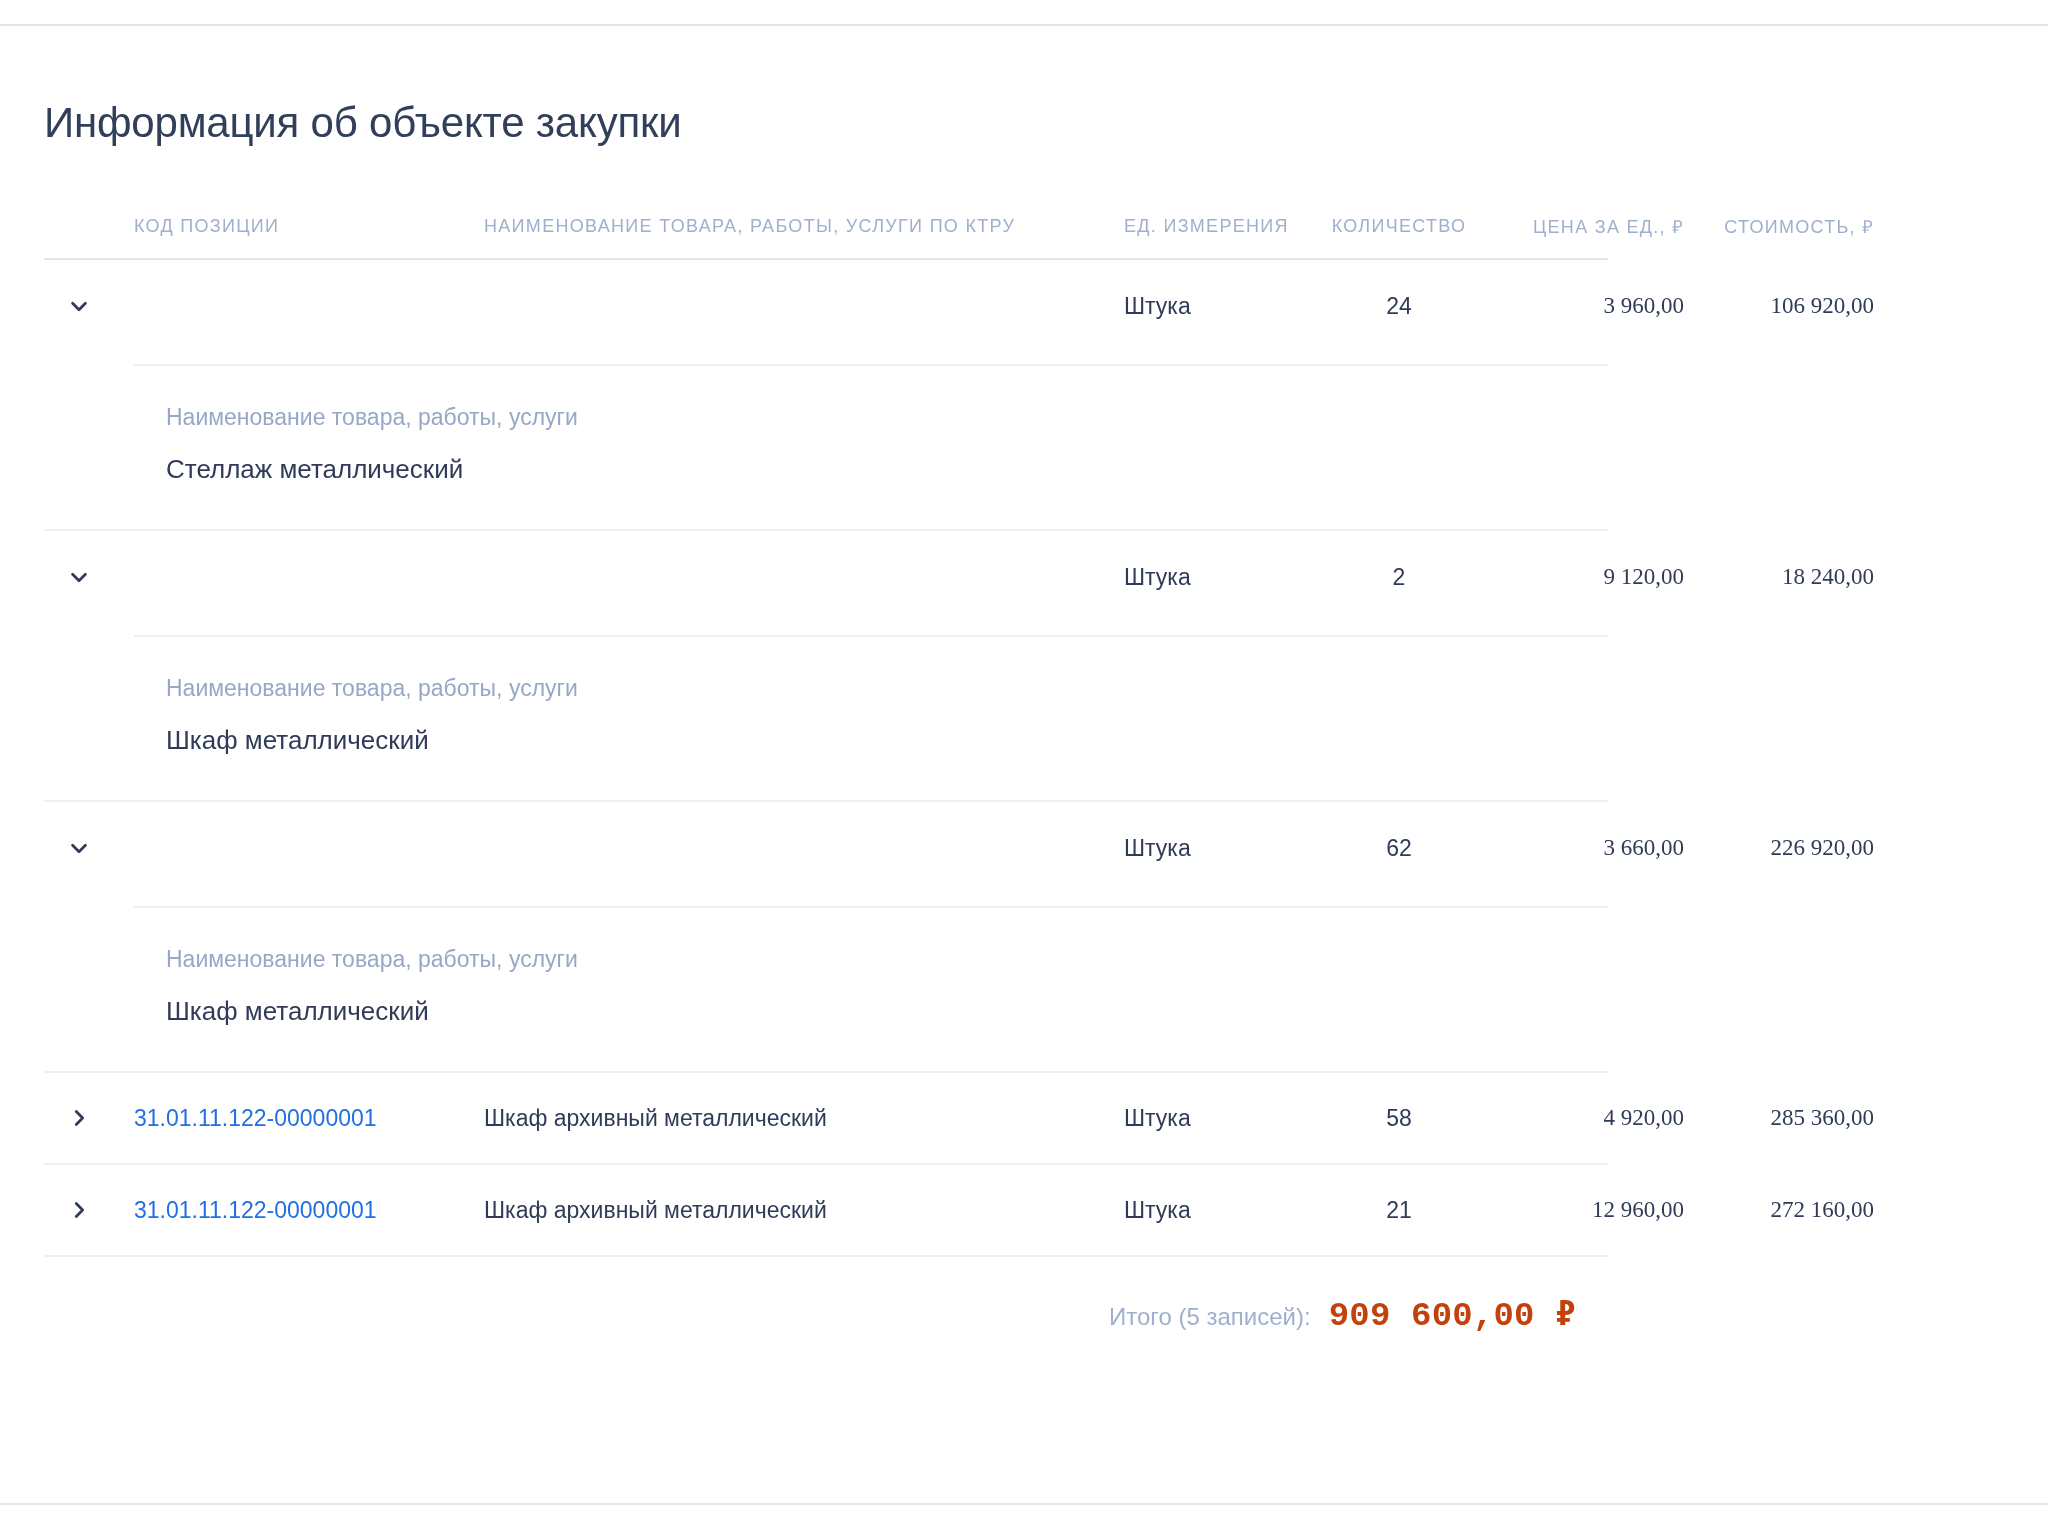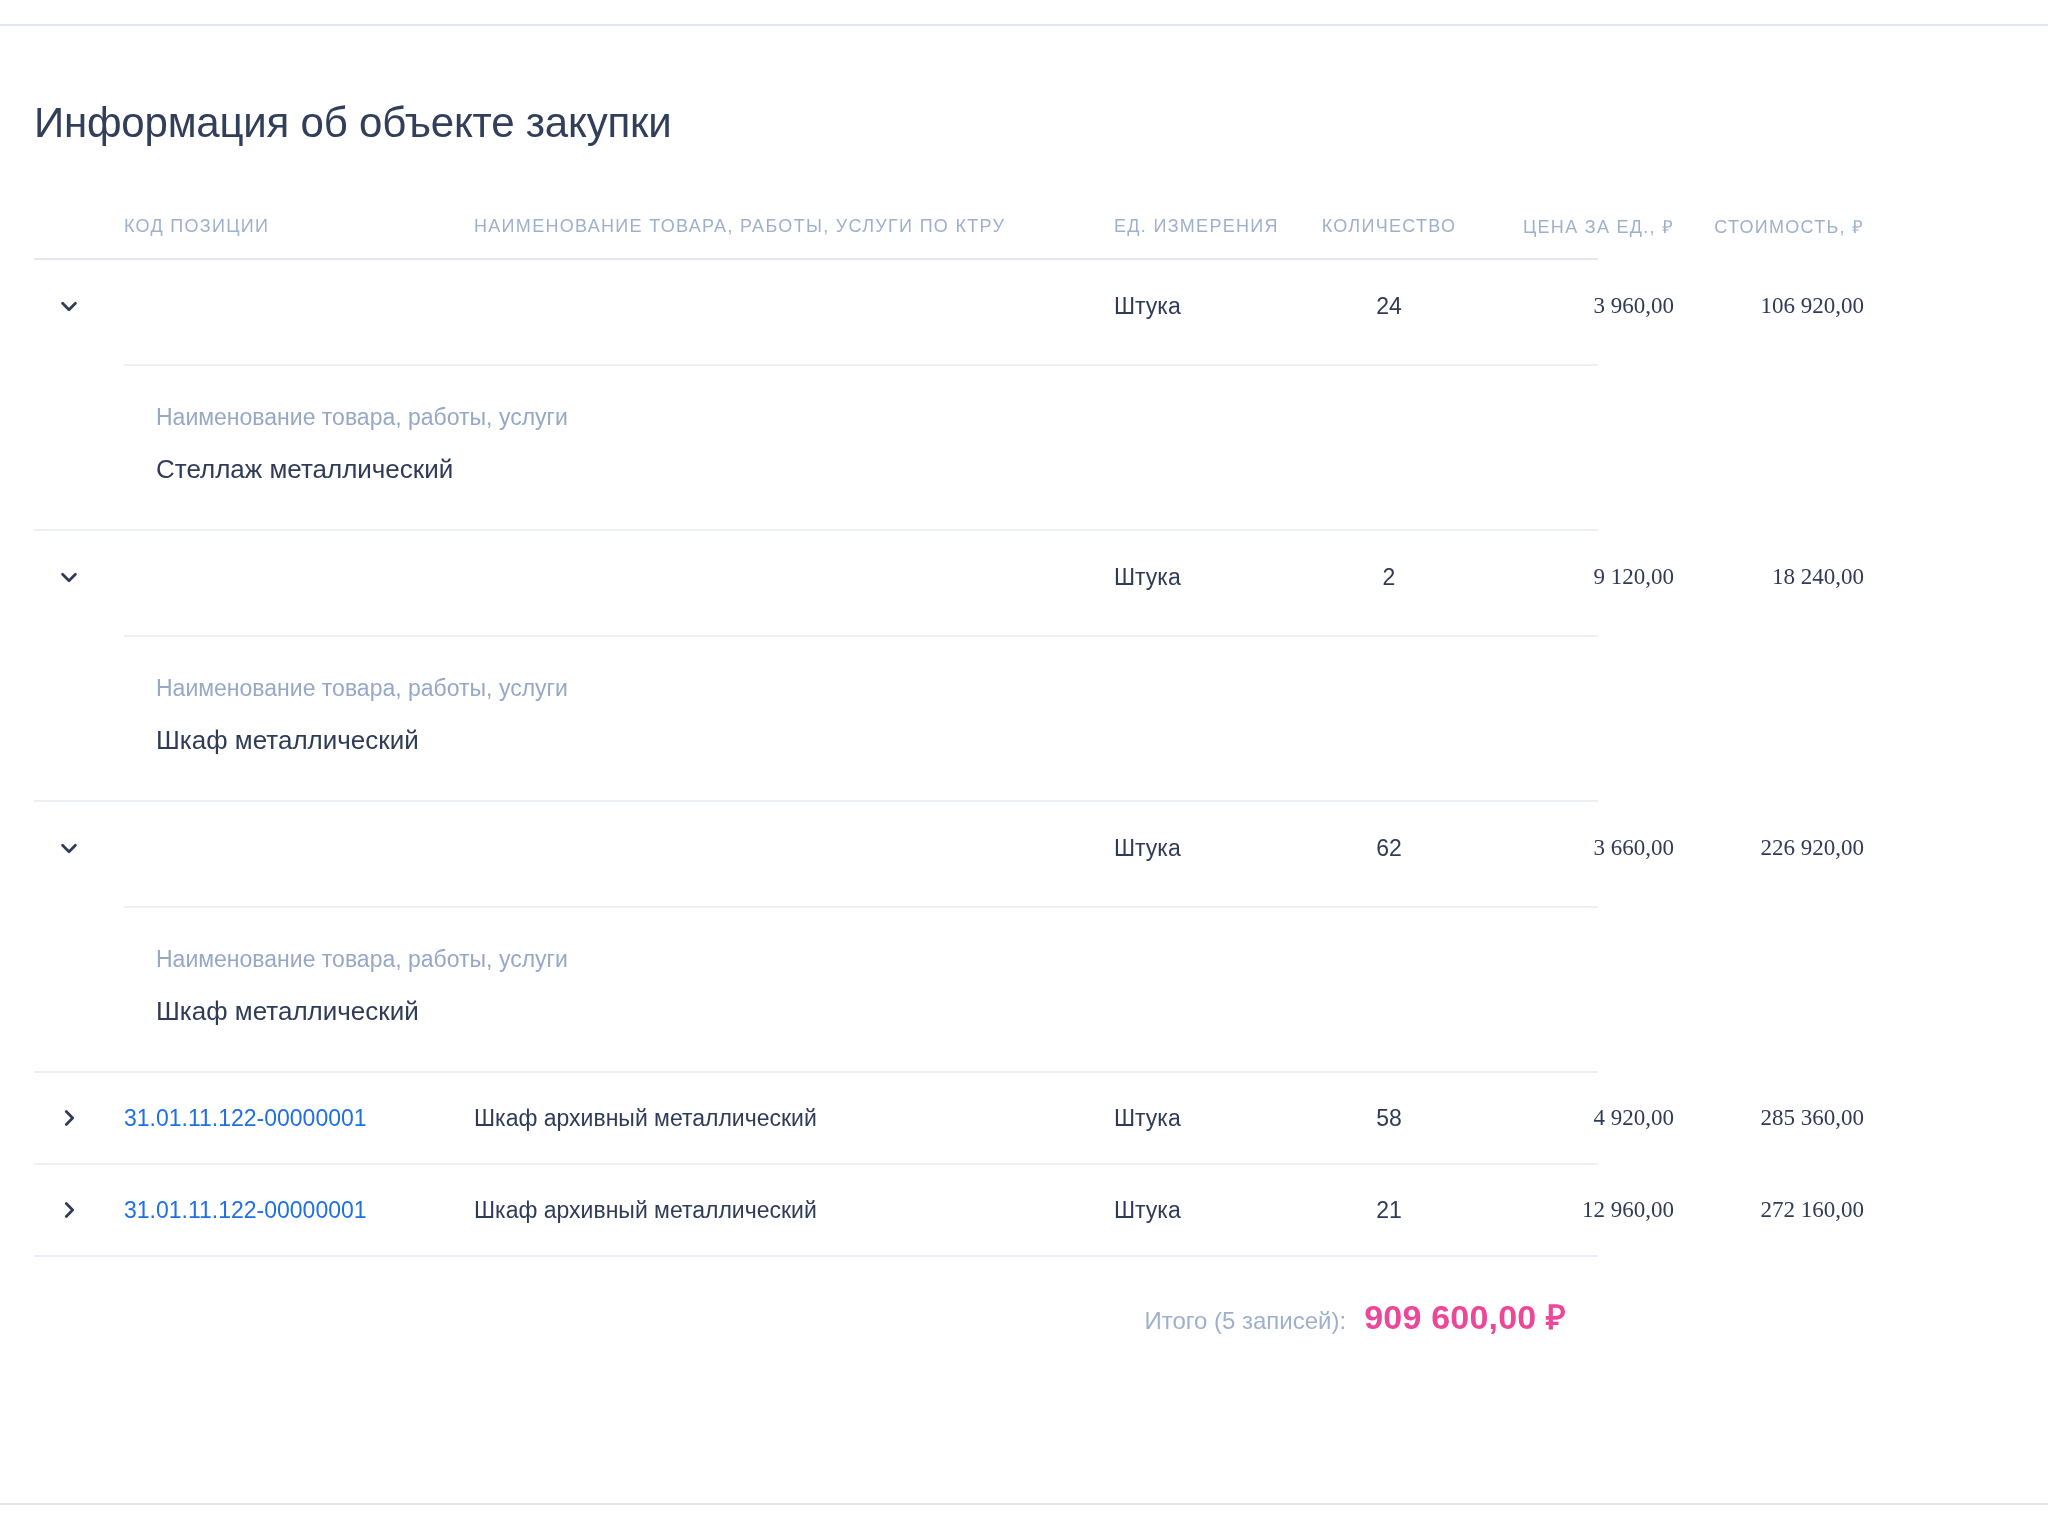--- a/index.html
+++ b/index.html
@@ -29,21 +29,21 @@
   .bottom-rule {
     position: absolute;
     top: 1503px; left: 0; right: 0;
     height: 2px;
     background: #e3e6f0;
   }
 
   .card {
     position: absolute;
     top: 26px;
-    left: 2px;
+    left: 12px;
     width: 1628px;
   }
 
   .page-title {
     margin: 72px 0 0 32px;
     font-size: 42px;
     font-weight: 400;
     line-height: 1.2;
     color: #323f5a;
     letter-spacing: -0.2px;
@@ -142,23 +142,24 @@
     align-items: baseline;
     gap: 18px;
   }
   .total-label {
     font-size: 24px;
     color: #9fb0cd;
     font-weight: 400;
   }
   .total-value {
     font-size: 34px;
-    color: #ec4899;
+    color: #c2410c;
     font-weight: 700;
     letter-spacing: 0.2px;
+    font-family: Liberation Mono, monospace;
   }
 </style>
 </head>
 <body>
 
 <div class="page">
 
   <div class="top-rule"></div>
 
   <div class="card">

